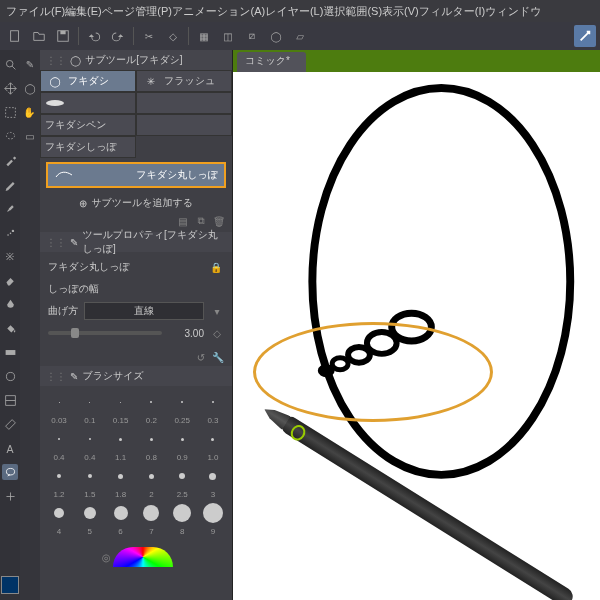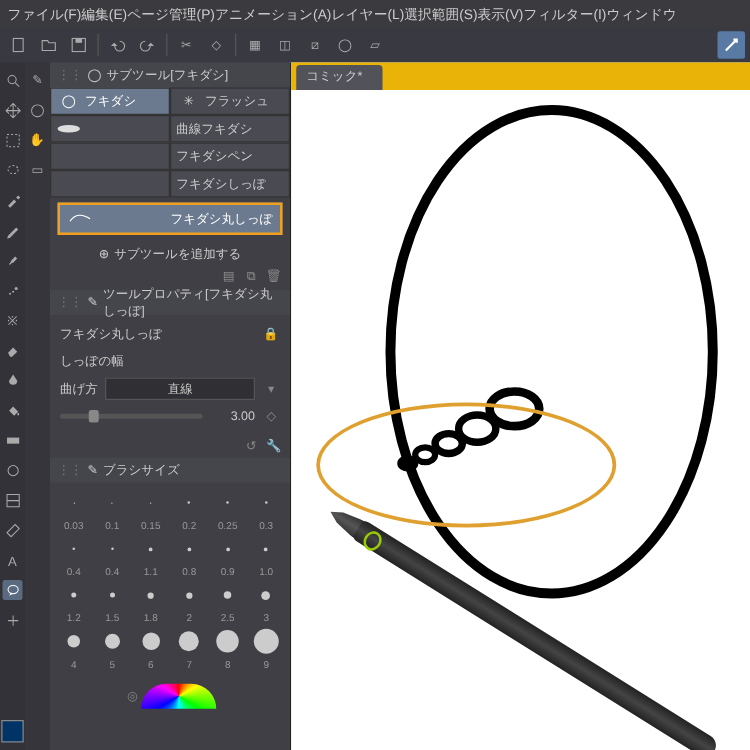--- a/index.html
+++ b/index.html
@@ -51,21 +51,21 @@
 .brush-grid { padding: 4px 6px; }
 .brush-row { display: flex; justify-content: space-between; margin-bottom: 2px; }
 .brush-cell { width: 26px; text-align: center; font-size: 8px; color: #999; }
 .brush-dot { width: 26px; height: 24px; display: flex; align-items: center; justify-content: center; }
 .brush-dot span { background: #ccc; border-radius: 50%; display: block; }
 
 .colorwheel { height: 30px; display: flex; align-items: center; justify-content: center; padding: 4px; }
 .wheel { width: 60px; height: 20px; border-radius: 30px 30px 0 0; background: conic-gradient(red, yellow, lime, cyan, blue, magenta, red); }
 
 .canvas-area { flex: 1; background: #fff; position: relative; border-left: 1px solid #222; }
-.tab-strip { height: 22px; background: #eab308; display: flex; align-items: flex-end; padding: 0 4px; }
+.tab-strip { height: 22px; background: #4d7c0f; display: flex; align-items: flex-end; padding: 0 4px; }
 .tab { height: 20px; padding: 2px 16px 0 8px; background: #52525a; color: #ccc; font-size: 10px; border-radius: 3px 3px 0 0; position: relative; }
 .canvas { position: absolute; top: 22px; left: 0; right: 0; bottom: 0; background: #fff; overflow: hidden; }
 
 .gold-oval { position: absolute; top: 250px; left: 20px; width: 240px; height: 100px; border: 3px solid #e0a030; border-radius: 50%; }
 
 .pen { position: absolute; top: 340px; left: 50px; width: 340px; height: 18px; background: linear-gradient(#222, #444, #222); border-radius: 9px; transform: rotate(32deg); transform-origin: left center; }
 .pen::before { content: ""; position: absolute; left: -22px; top: 1px; width: 26px; height: 16px; background: linear-gradient(#333, #555, #333); clip-path: polygon(0 50%, 35% 20%, 100% 0, 100% 100%, 35% 80%); }
 .pen::after { content: ""; position: absolute; left: 12px; top: 3px; width: 10px; height: 12px; border: 2px solid #9c0; border-radius: 50%; }
 
 .mini-ic { width: 14px; height: 14px; color: #888; display: flex; align-items: center; justify-content: center; }
@@ -253,23 +253,20 @@
           <span class="st-thumb">✳</span>
           <span>フラッシュ</span>
         </div>
       <div class="subtool-item">
           <span class="st-thumb">
             <svg width="20" height="12">
               <ellipse cx="10" cy="6" rx="9" ry="3" fill="#ddd"></ellipse>
             </svg>
           </span>
         </div>
-      <div class="subtool-item">
-          <span>曲線フキダシ</span>
-        </div>
       <div class="subtool-item"></div>
       <div class="subtool-item">
           <span>フキダシペン</span>
         </div>
       <div class="subtool-item"></div>
       <div class="subtool-item">
           <span>フキダシしっぽ</span>
         </div>
     </div>
     <div class="highlight-row">

